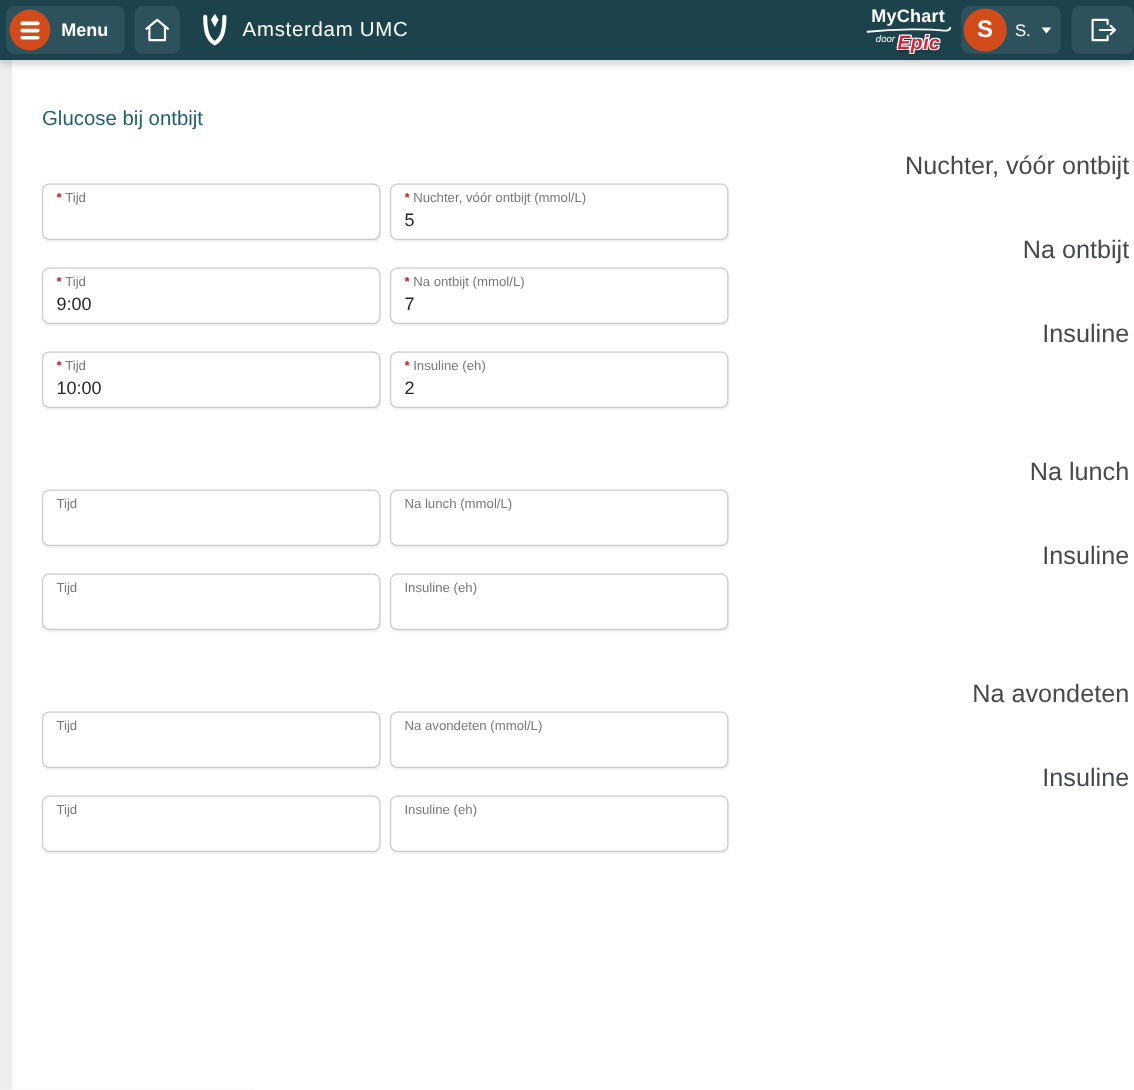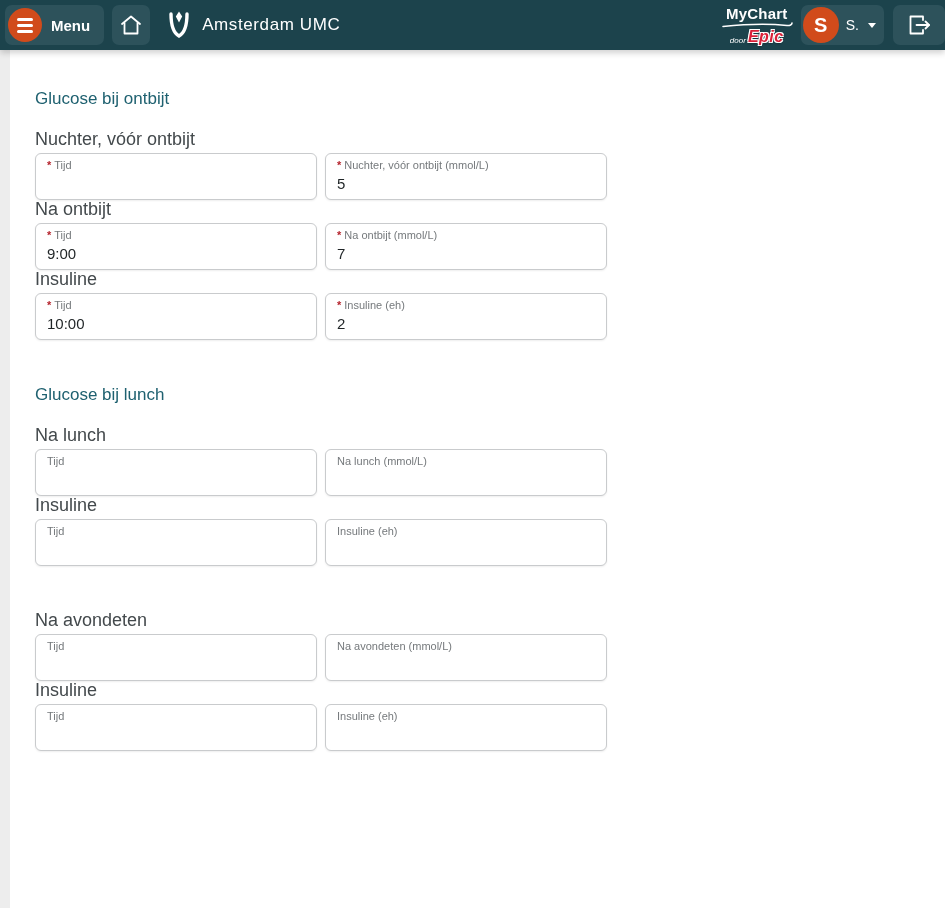--- a/index.html
+++ b/index.html
@@ -36,21 +36,21 @@
   .menu-label { font-size:15px; font-weight:bold; color:#fff; }
   .home-btn { width:38px; justify-content:center; margin-left:8px; }
   .brand { display:flex; align-items:center; gap:10px; margin-left:16px; }
   .brand-text { color:#fff; font-size:17px; letter-spacing:.6px; font-weight:400; }
 
   .hdr-right { margin-left:auto; display:flex; align-items:center; }
 
   .mychart-logo { display:flex; flex-direction:column; align-items:center; margin-right:8px; line-height:1; }
   .mychart-word { color:#fff; font-size:15px; font-weight:bold; letter-spacing:.2px; }
   .mychart-swoosh { margin-top:1px; }
-  .epic-line { display:flex; align-items:flex-end; gap:2px; margin-top:1px; }
+  .epic-line { display:flex; gap:2px; margin-top:1px; }
   .door-word { color:#fff; font-size:8px; font-style:italic; }
   .epic-word {
     color:var(--epic-red,#d92038);
     font-size:16px; font-weight:bold; font-style:italic; letter-spacing:.5px;
     text-shadow:-1px -1px 0 #fff, 1px -1px 0 #fff, -1px 1px 0 #fff, 1px 1px 0 #fff, 0 2px 2px rgba(0,0,0,.35);
   }
   .avatar-btn { padding:2px 8px 2px 2px; gap:7px; }
   .avatar-circle {
     width:36px; height:36px; border-radius:50%;
     background:var(--accent-orange,#d14b1b);
@@ -71,22 +71,23 @@
     padding:39px 4px 0 25px;
     overflow:hidden;
   }
   .section { margin-bottom:45px; }
   .section-title {
     color:var(--title-teal,#1f6170);
     font-size:17px; font-weight:500; line-height:19px;
     margin-bottom:22px;
   }
   .group-heading {
-    color:#43494c; font-size:18px; font-weight:400; line-height:18px;
+    color:#43494c; font-size:21px; font-weight:400; line-height:18px;
     margin-bottom:5px;
+    text-align:right;
   }
   .field-row { display:flex; gap:8px; margin-bottom:22px; }
   .field-row:last-child { margin-bottom:0; }
   .field {
     width:282px; height:47px;
     background:#fff;
     border:1px solid #c9cbcd; border-radius:6px;
     box-shadow:0 1px 2px rgba(0,0,0,.07);
     padding:5px 11px 0 11px;
     cursor:text;
@@ -220,21 +221,20 @@
       <span class="req">*</span>
       <span class="lbl">Insuline (eh)</span>
     </div>
     <div class="field-value">2</div>
   </div>
 </div>
   </div>
 </section>
 
   <section class="section">
-    <h2 class="section-title">Glucose bij lunch</h2>
 
   <div class="group">
     <h3 class="group-heading">Na lunch</h3>
     <div class="field-row">
   <div class="field">
     <div class="field-label">
 
       <span class="lbl">Tijd</span>
     </div>
     <div class="field-value"></div>

